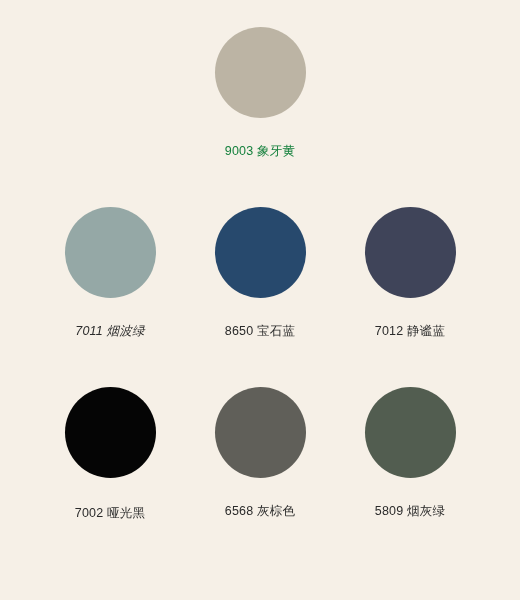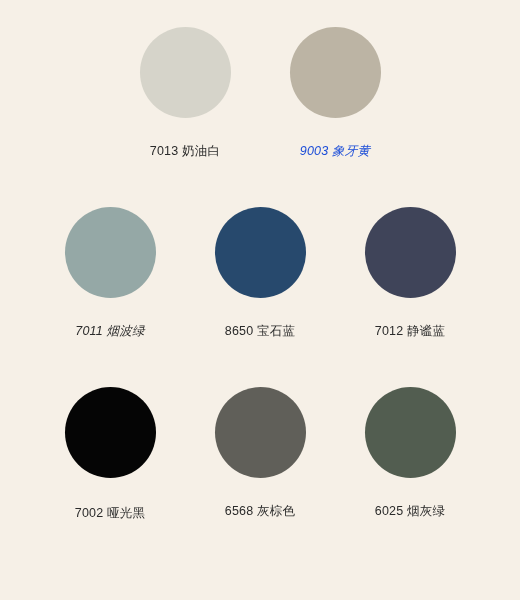--- a/index.html
+++ b/index.html
@@ -53,26 +53,22 @@
     text-align: center;
   }
 </style>
 </head>
 <body style="background-color: rgb(246, 240, 231);">
 
 <div class="swatch-board" style="background-color: rgb(246, 240, 231);">
 
   <div class="swatch-row">
     <div class="swatch-cell">
-      <div class="swatch-disc" style="background-color: rgb(214, 212, 202);"></div>
-      <div class="swatch-label" style="color: rgb(43, 43, 43);">7013 奶油白</div>
-    </div>
-    <div class="swatch-cell">
       <div class="swatch-disc" style="background-color: rgb(188, 180, 164);"></div>
-      <div class="swatch-label" style="color: #1d4ed8; font-style: italic;">9003 象牙黄</div>
+      <div class="swatch-label" style="color: #15803d;">9003 象牙黄</div>
     </div>
   </div>
 
   <div class="swatch-row">
     <div class="swatch-cell">
       <div class="swatch-disc" style="background-color: rgb(149, 168, 166);"></div>
       <div class="swatch-label" style="color: rgb(43, 43, 43); font-style: italic;">7011 烟波绿</div>
     </div>
     <div class="swatch-cell">
       <div class="swatch-disc" style="background-color: rgb(39, 73, 109);"></div>
@@ -88,17 +84,17 @@
     <div class="swatch-cell">
       <div class="swatch-disc" style="background-color: rgb(5, 5, 5);"></div>
       <div class="swatch-label" style="color: rgb(43, 43, 43); margin-top: 28px;">7002 哑光黑</div>
     </div>
     <div class="swatch-cell">
       <div class="swatch-disc" style="background-color: rgb(96, 95, 89);"></div>
       <div class="swatch-label" style="color: rgb(43, 43, 43);">6568 灰棕色</div>
     </div>
     <div class="swatch-cell">
       <div class="swatch-disc" style="background-color: rgb(82, 93, 80);"></div>
-      <div class="swatch-label" style="color: rgb(43, 43, 43);">6025 烟灰绿</div>
+      <div class="swatch-label" style="color: rgb(43, 43, 43);">5809 烟灰绿</div>
     </div>
   </div>
 
 </div>
 
 </body></html>

